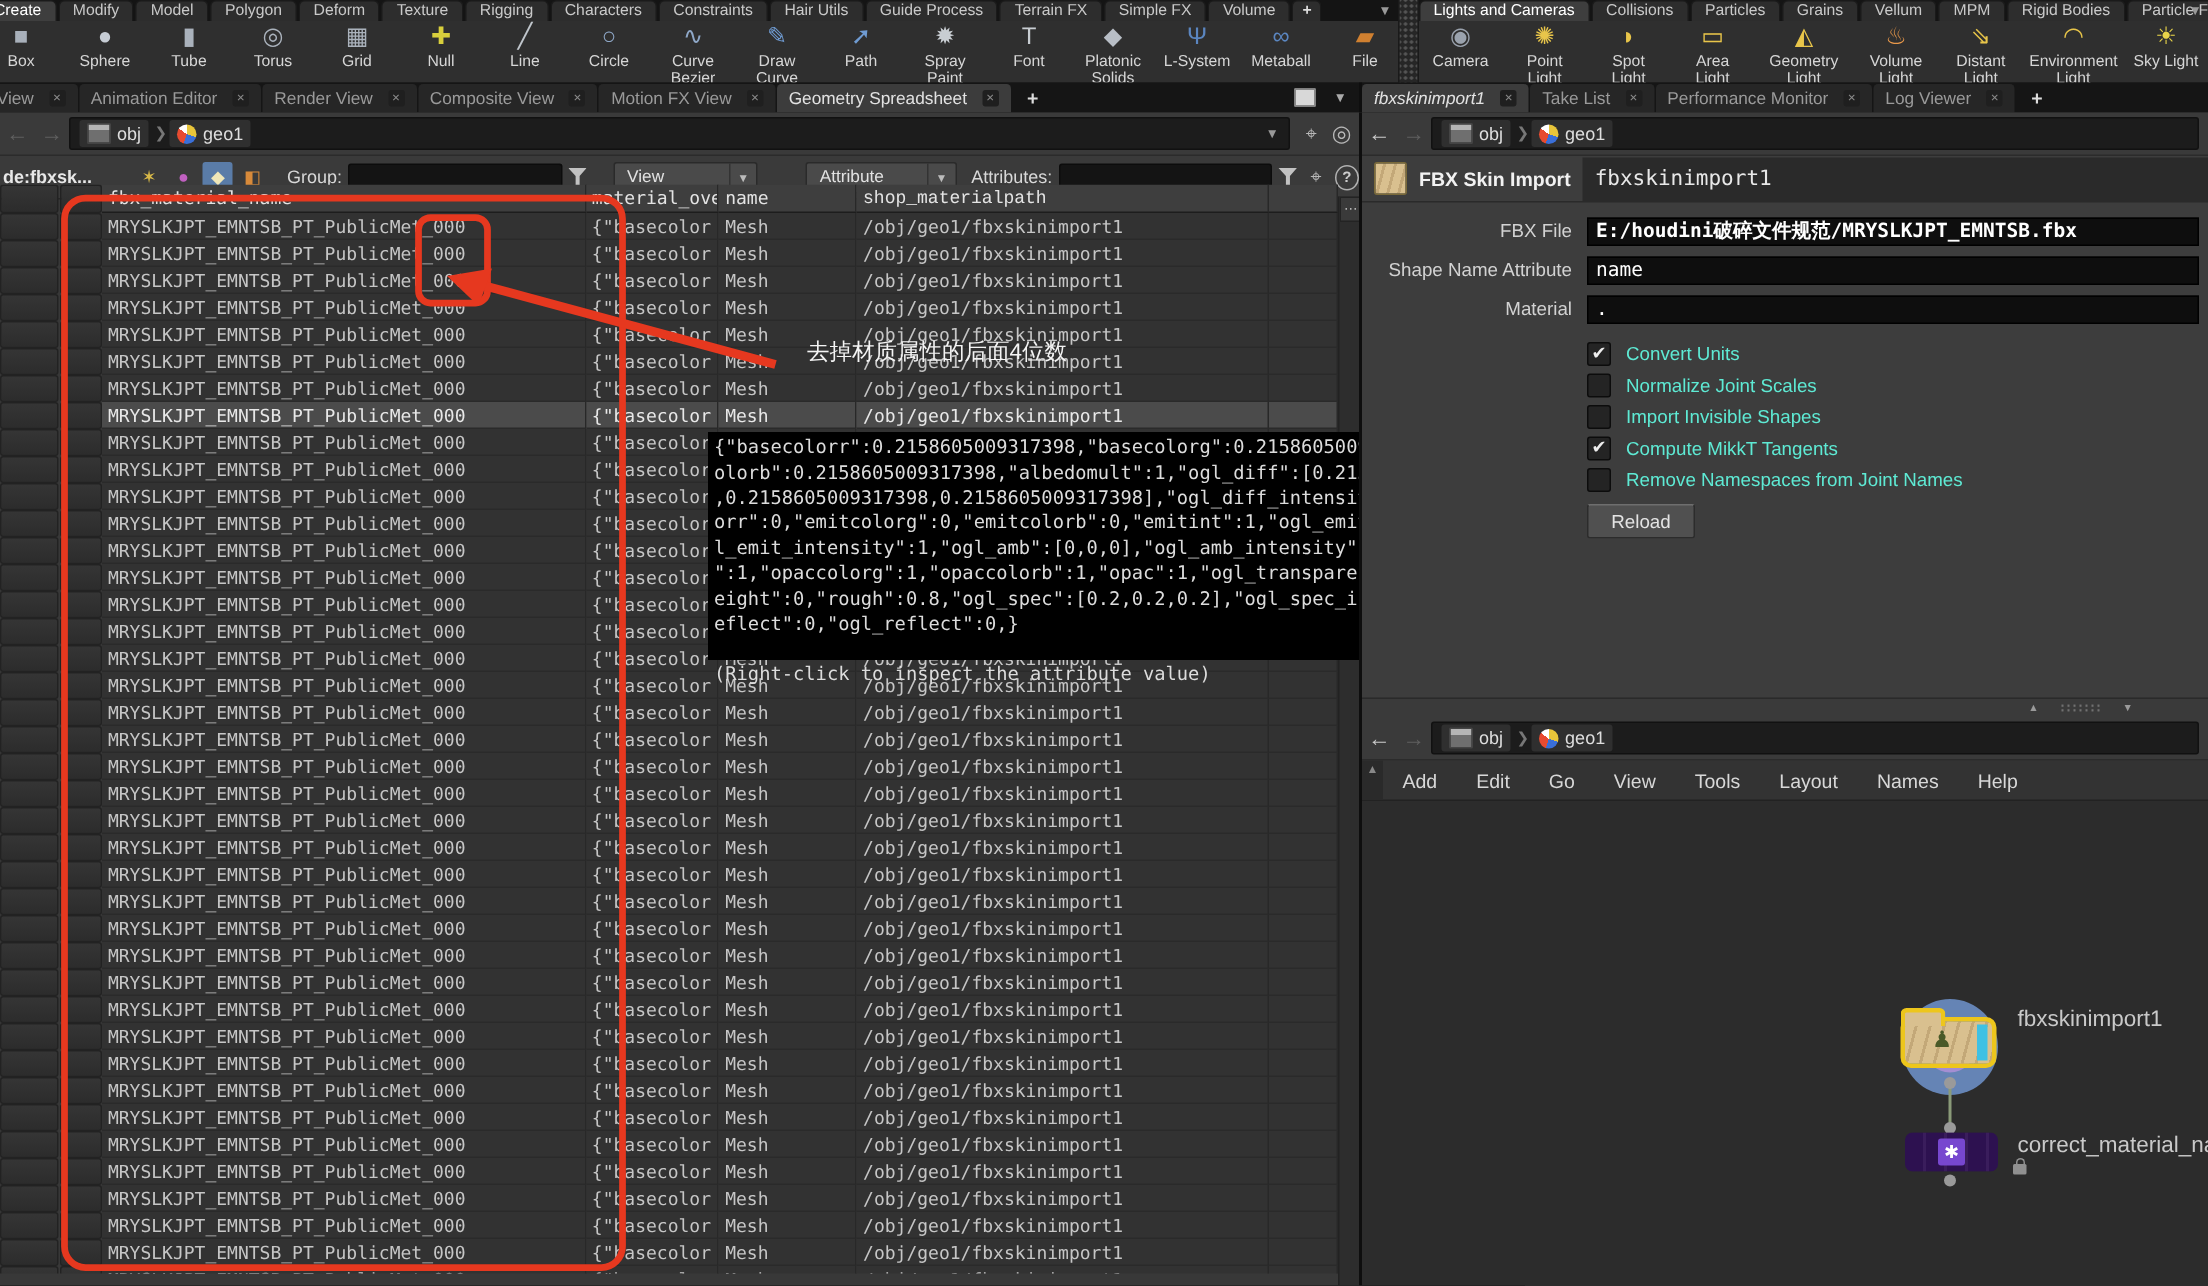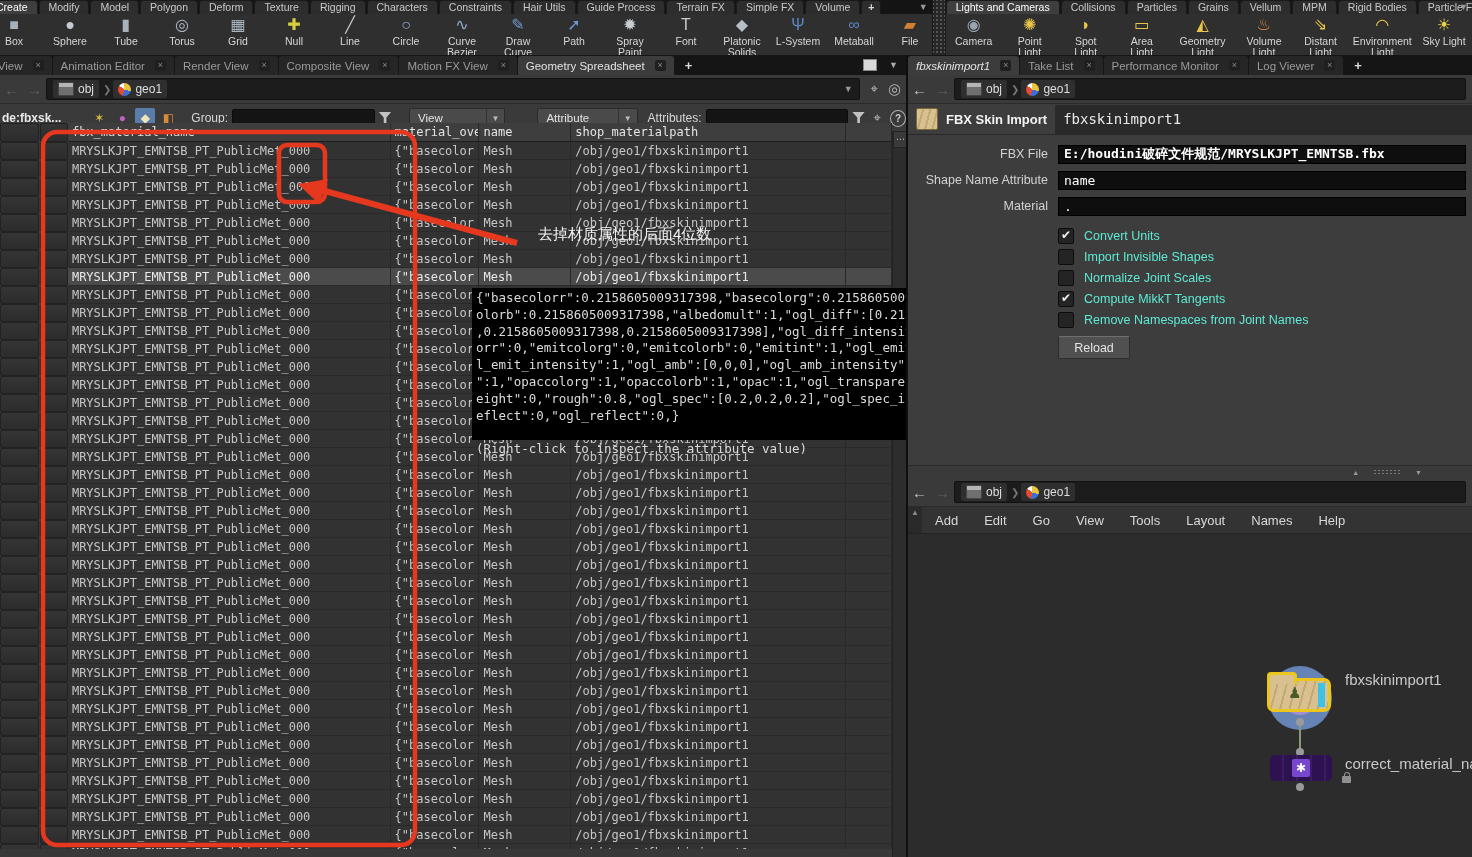--- a/index.html
+++ b/index.html
@@ -393,21 +393,21 @@
     <span class="help-circle">?</span>
   </div>
 
   <div id="ss-table">
       <div class="ss-row header">
         <span class="gcell g1"></span>
         <span class="gcell g2"></span>
         <span class="cell" style="width: 323px;">fbx_material_name</span>
         <span class="cell" style="width: 89px;">material_overri</span>
         <span class="cell" style="width: 92px;">name</span>
-        <span class="cell" style="width: 275px;">shop_materialpath</span>
+        <span class="cell" style="width: 275px; font-family: Liberation Mono, monospace;">shop_materialpath</span>
         <span class="cell" style="width: 46px;"></span>
       </div>
       <div class="ss-row">
         <span class="gcell g1"></span>
         <span class="gcell g2"></span>
         <span class="cell" style="width: 323px;">MRYSLKJPT_EMNTSB_PT_PublicMet_000</span>
         <span class="cell" style="width: 89px;">{"basecolor</span>
         <span class="cell" style="width: 92px;">Mesh</span>
         <span class="cell" style="width: 275px;">/obj/geo1/fbxskinimport1</span>
         <span class="cell" style="width: 46px;"></span>
@@ -827,25 +827,25 @@
         <div class="param-field">.</div>
       </div>
     </div>
   <div id="toggle-rows" style="padding-top:6px;">
       <div class="toggle-row">
         <span class="checkbox">✔</span>
         <span class="toggle-label">Convert Units</span>
       </div>
       <div class="toggle-row">
         <span class="checkbox"></span>
-        <span class="toggle-label">Import Invisible Shapes</span>
+        <span class="toggle-label">Normalize Joint Scales</span>
       </div>
       <div class="toggle-row">
         <span class="checkbox"></span>
-        <span class="toggle-label">Normalize Joint Scales</span>
+        <span class="toggle-label">Import Invisible Shapes</span>
       </div>
       <div class="toggle-row">
         <span class="checkbox">✔</span>
         <span class="toggle-label">Compute MikkT Tangents</span>
       </div>
       <div class="toggle-row">
         <span class="checkbox"></span>
         <span class="toggle-label">Remove Namespaces from Joint Names</span>
       </div>
     </div>

